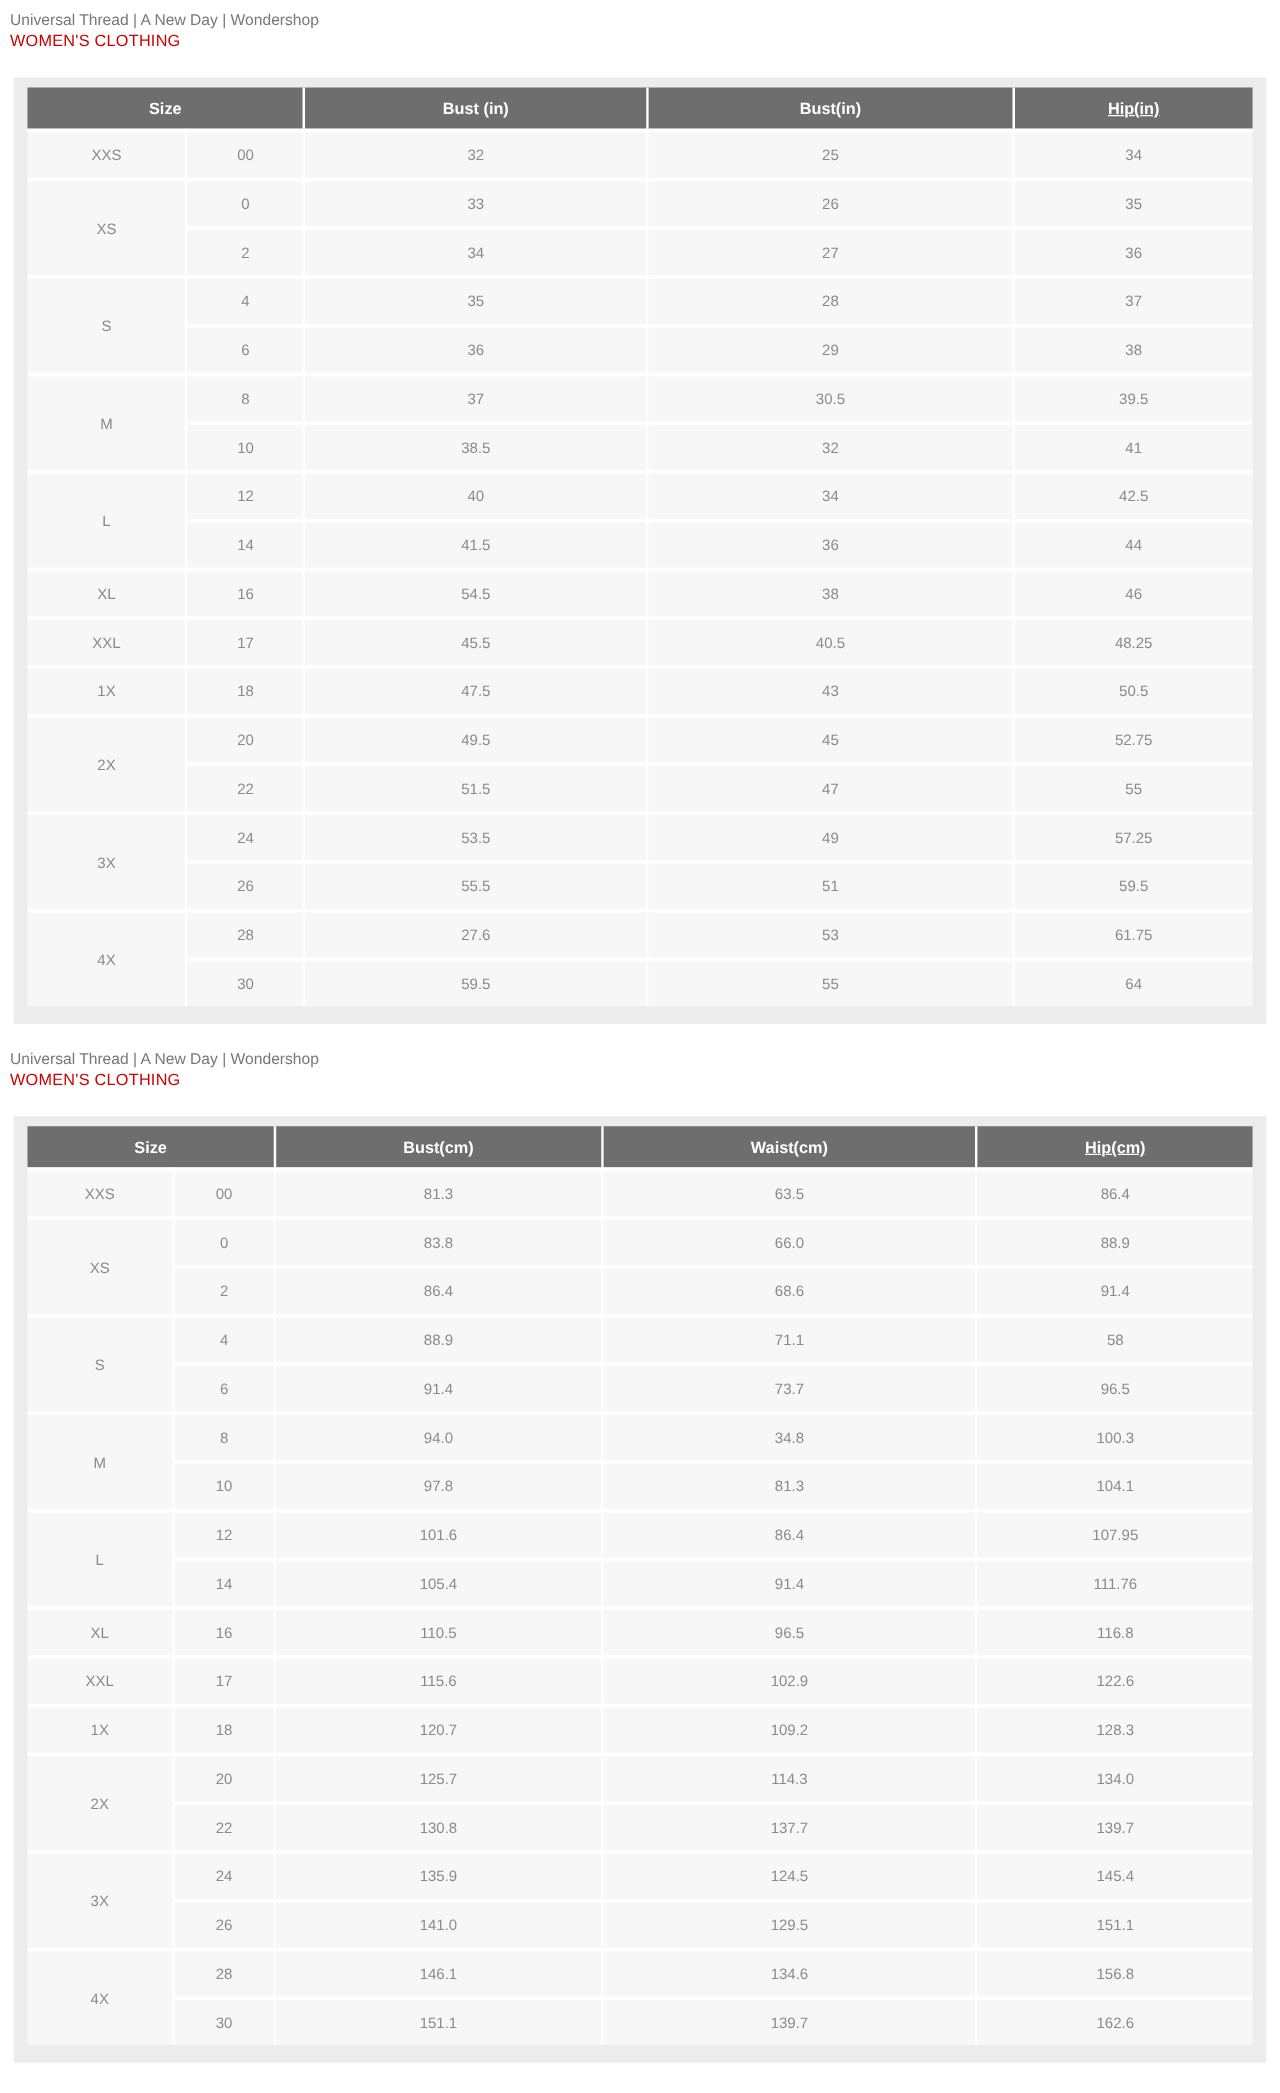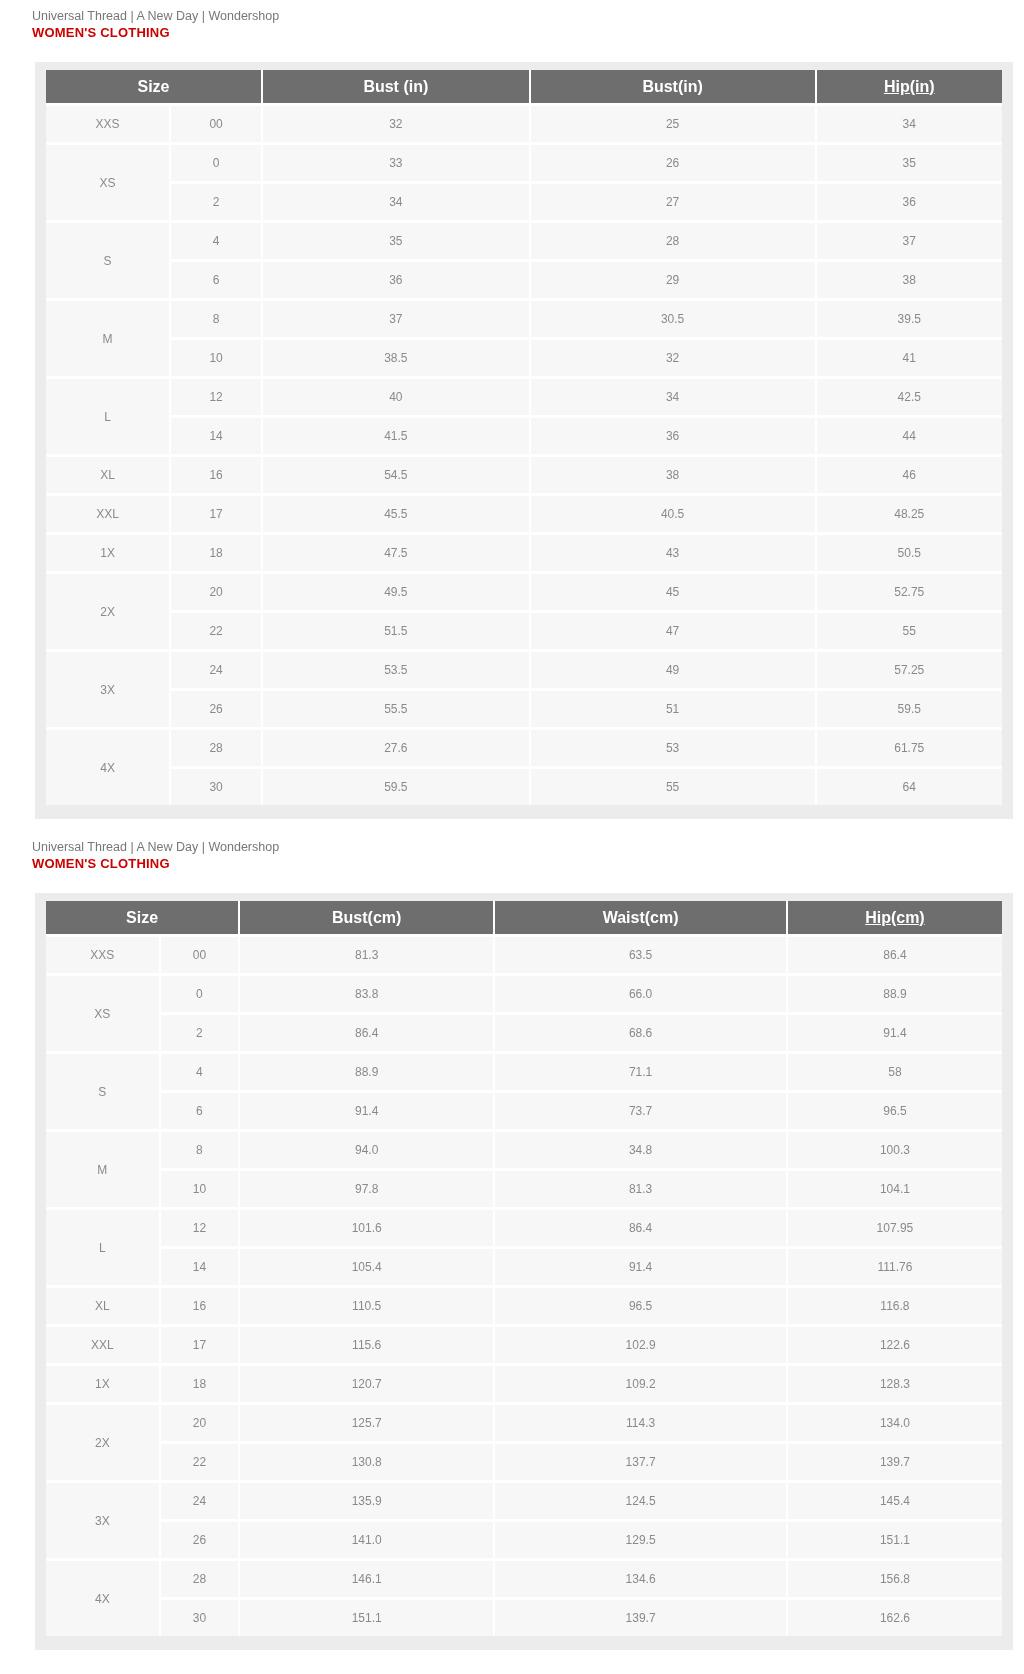--- a/index.html
+++ b/index.html
@@ -11,49 +11,49 @@
     --cell-text:#8a8a8a;
     --brand-text:#777777;
   }
   *{box-sizing:border-box;margin:0;padding:0;}
   html,body{background:#ffffff;}
   body{
     width:1024px;
     font-family:"Liberation Sans", sans-serif;
     padding:8px;
   }
-  .section{margin-bottom:20px;margin-left:24px;}
+  .section{margin-bottom:20px;}
   .brand-line{
     color:var(--brand-text);
     font-size:12.5px;
     line-height:16px;
   }
   .category-heading{
     color:var(--heading-red);
     font-size:13px;
-    font-weight:bold;
+    font-weight:normal;
     letter-spacing:.2px;
     line-height:17px;
     margin-bottom:21px;
   }
   .panel{
     background:var(--panel-bg);
     margin:0 3px;
     padding:8px 11px 14px 11px;
   }
   table.size-chart{
     width:100%;
     border-collapse:separate;
     border-spacing:0;
     table-layout:fixed;
   }
   table.size-chart th{
     background:var(--table-header-bg);
     color:var(--table-header-text);
-    font-size:16px;
+    font-size:13px;
     font-weight:bold;
     height:33px;
     text-align:center;
     vertical-align:middle;
     border-right:2px solid #ffffff;
   }
   table.size-chart th:last-child{border-right:none;text-decoration:underline;}
   table.size-chart td{
     background:var(--row-bg);
     color:var(--cell-text);

